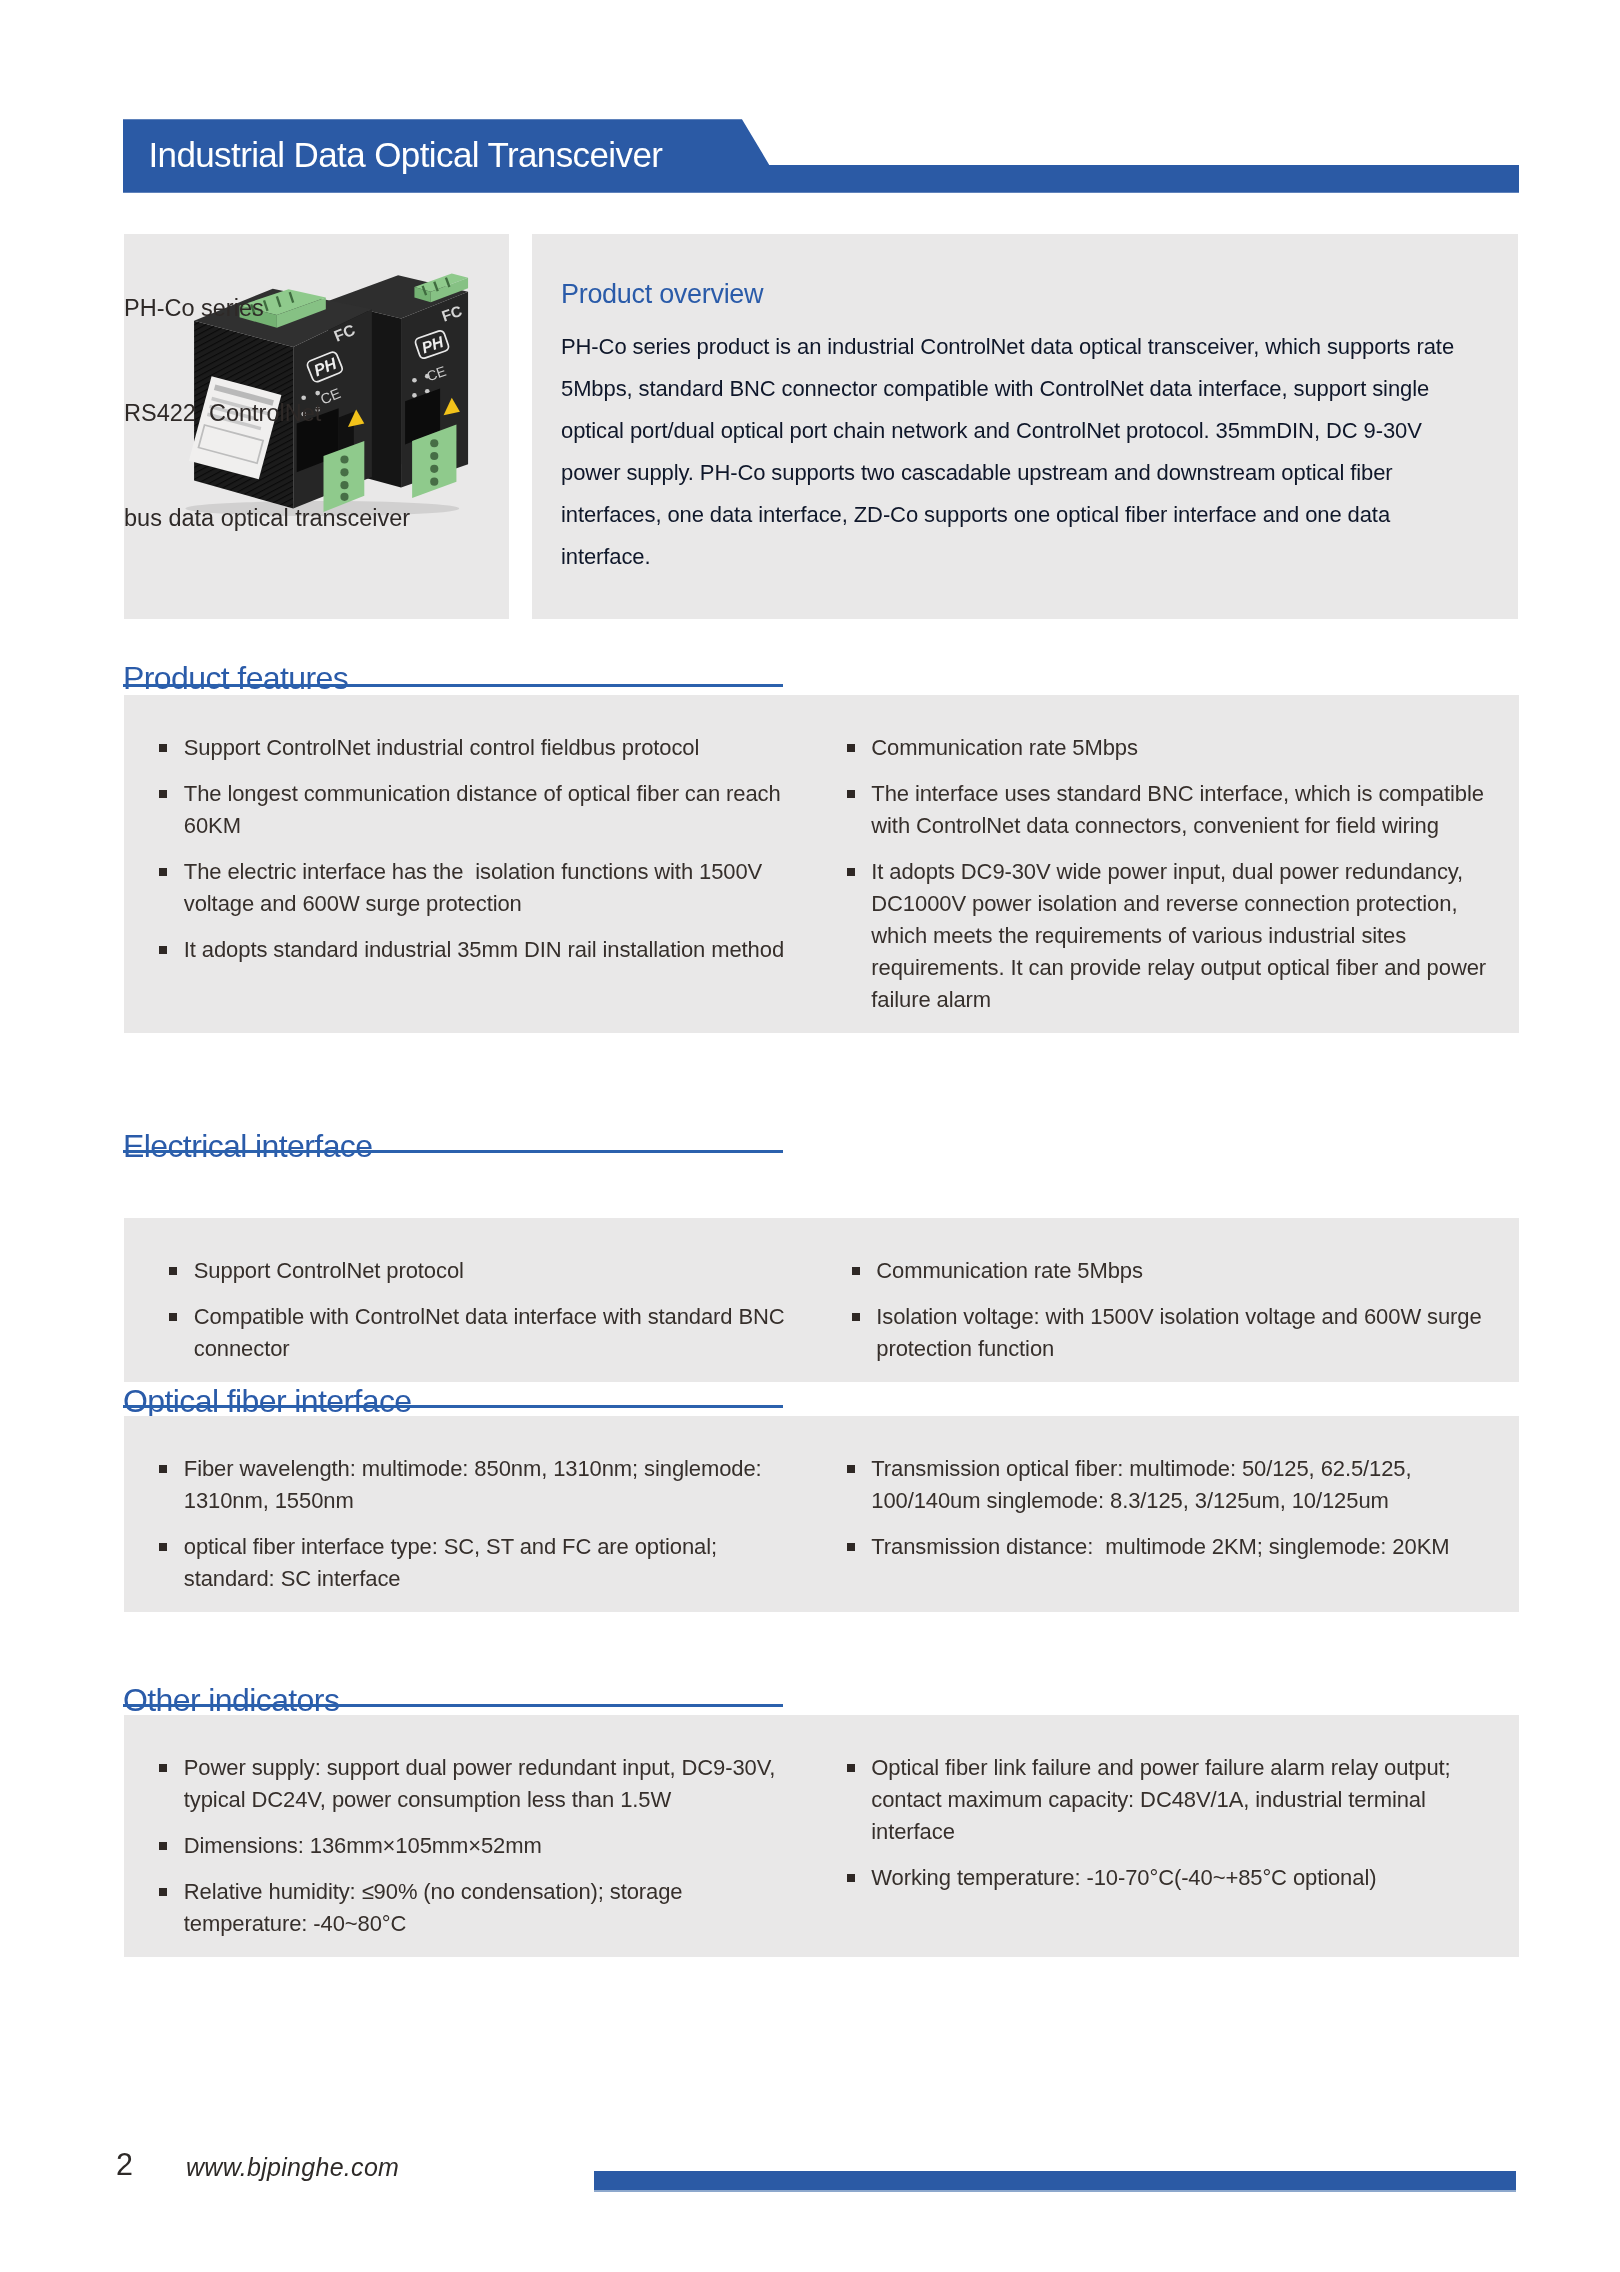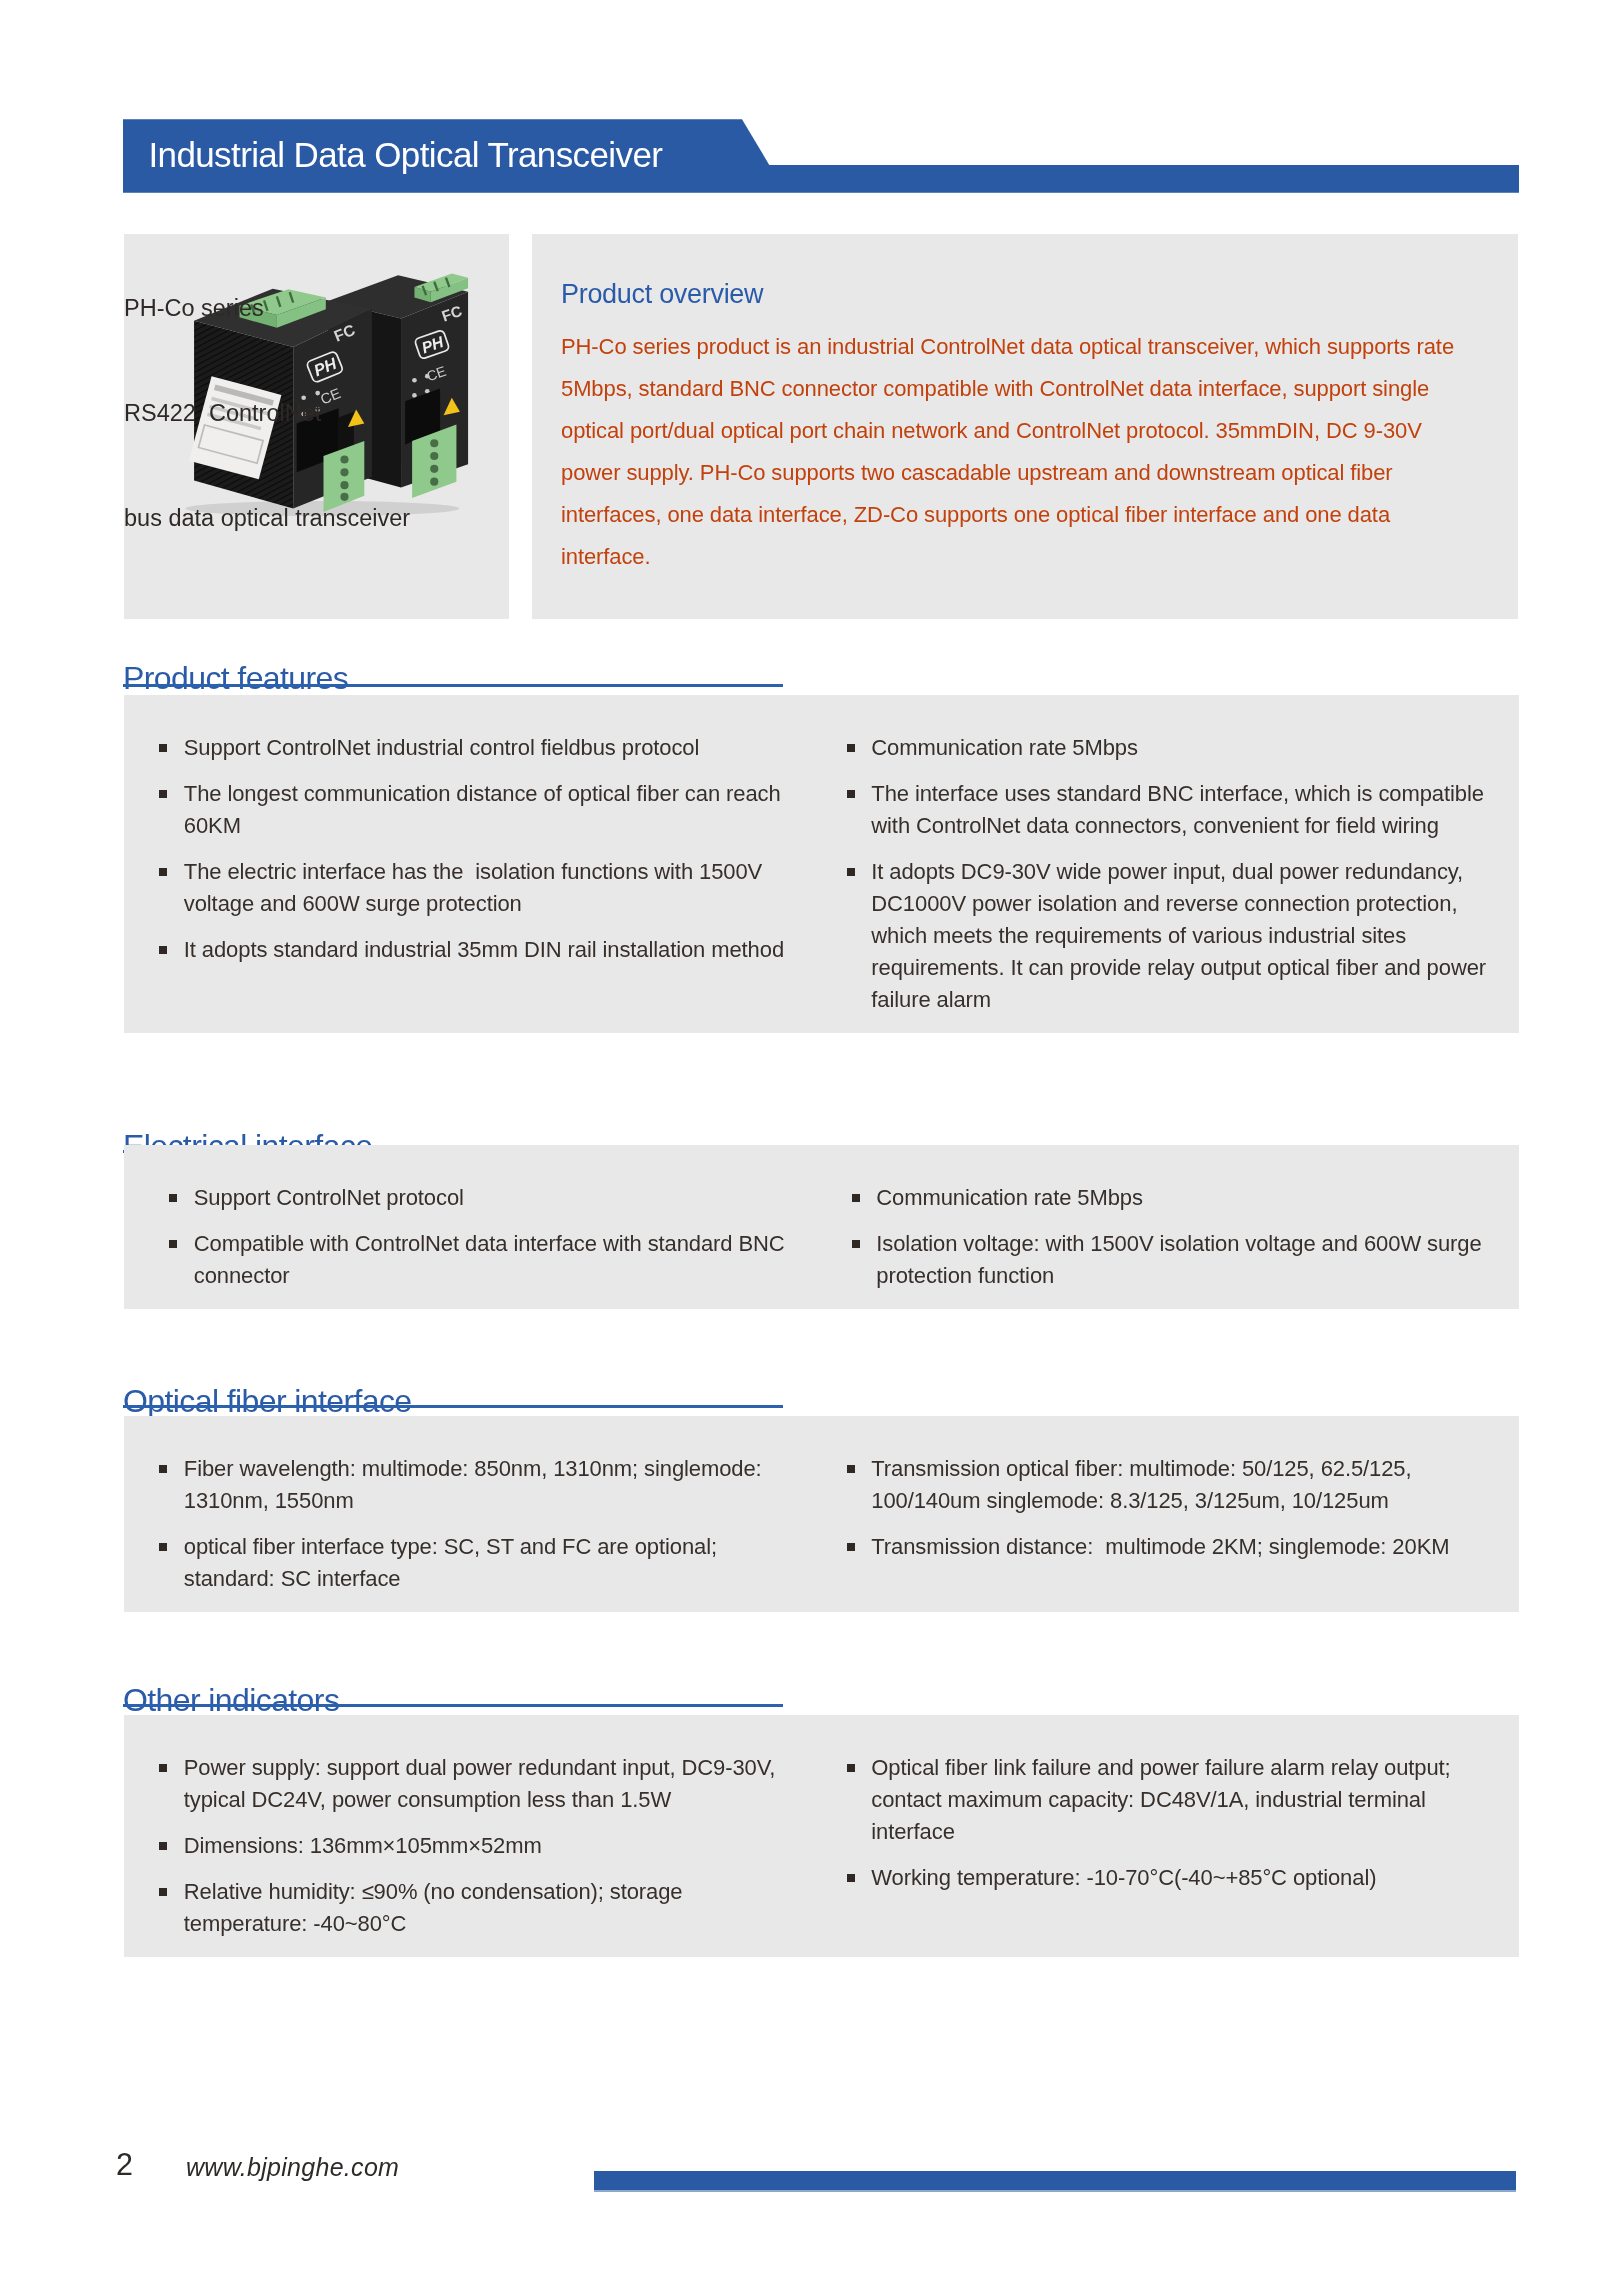--- a/index.html
+++ b/index.html
@@ -36,21 +36,21 @@
   .overview-box{
     position:absolute;left:532px;top:234px;width:986px;height:385px;
     background:#e9e8e8;box-sizing:border-box;
     padding:42px 42px 0 29px;
   }
   .overview-title{
     font-size:27px;line-height:36px;color:#2a5ba9;
     margin:0 0 14px 0;font-weight:400;letter-spacing:-0.3px;
   }
   .overview-body{
-    font-size:22px;line-height:42px;color:#c2410c;
+    font-size:22px;line-height:42px;color:#0f172a;
     letter-spacing:-0.1px;
   }
 
   
   .section-heading{
     position:absolute;left:123px;
     font-size:32px;line-height:39px;color:#2a5ba9;
     font-weight:400;letter-spacing:-0.6px;white-space:nowrap;
   }
   .section-rule{
@@ -257,21 +257,21 @@
       <li class="item">
           <span class="bullet"></span>
           <span class="item-text">It adopts DC9-30V wide power input, dual power redundancy, DC1000V power isolation and reverse connection protection, which meets the requirements of various industrial sites requirements. It can provide relay output optical fiber and power failure alarm</span>
         </li>
     </ul>
   </div>
 </div>
 
 <h2 class="section-heading" style="top:1100px;">Electrical interface</h2>
 <div class="section-rule" style="top:1150px;"></div>
-<div class="section-box" style="top:1145px;padding-left:45px;">
+<div class="section-box" style="top:1218px;padding-left:45px;">
   <div class="col left">
     <ul class="items">
       <li class="item">
           <span class="bullet"></span>
           <span class="item-text">Support ControlNet protocol</span>
         </li>
       <li class="item">
           <span class="bullet"></span>
           <span class="item-text">Compatible with ControlNet data interface with standard BNC connector</span>
         </li>

